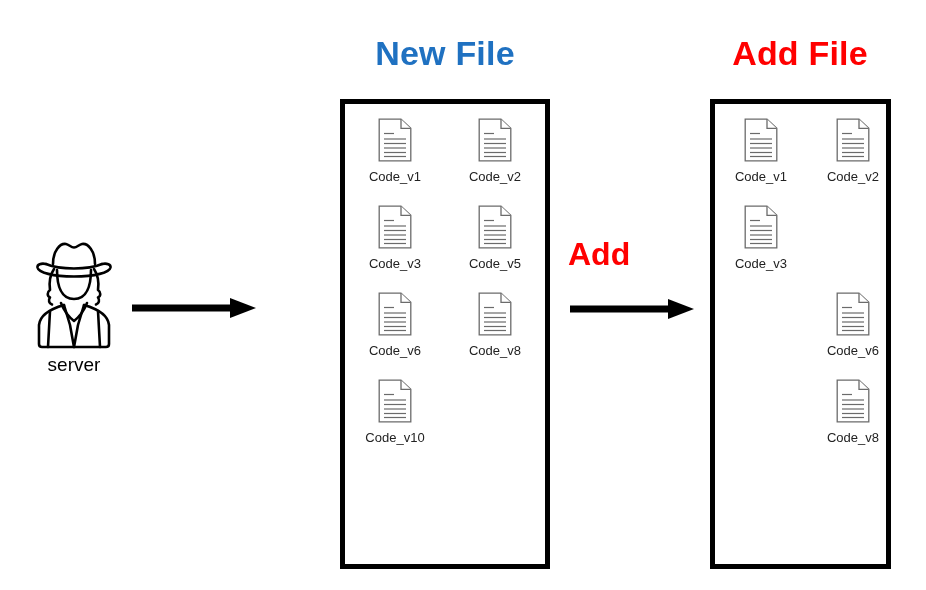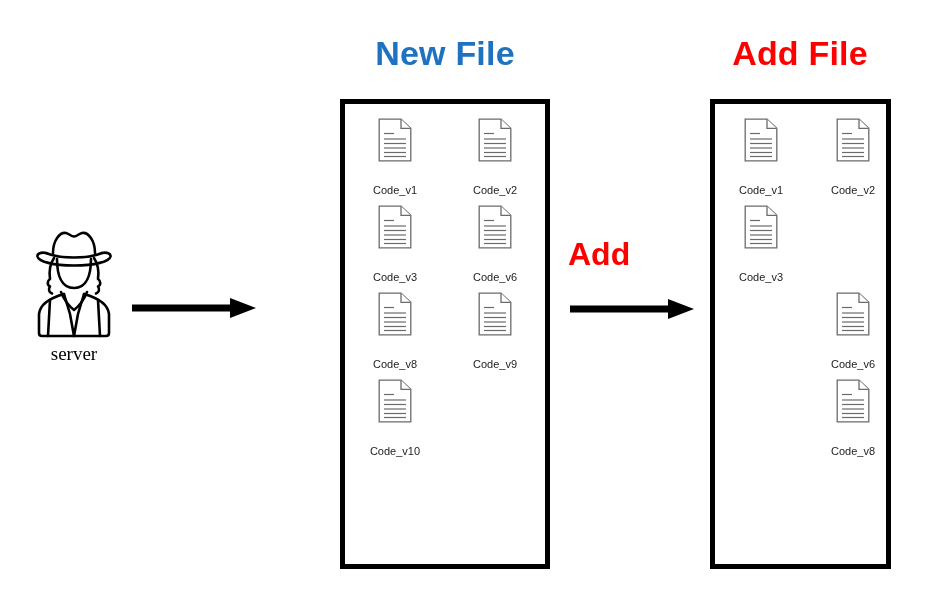--- a/index.html
+++ b/index.html
@@ -40,24 +40,23 @@
     left: 705px;
     width: 190px;
     top: 36px;
     color: #FF0000;
   }
 
   
   #server-group {
     position: absolute;
     left: 24px;
-    top: 222px;
+    top: 233px;
     width: 100px;
     height: 160px;
-    font-family: Liberation Serif, serif;
   }
   #server-icon {
     position: absolute;
     left: 4px;
     top: 0;
     width: 92px;
     height: 118px;
   }
   #server-label {
     position: absolute;
@@ -138,22 +137,22 @@
   }
   .file-item.empty {
     visibility: hidden;
   }
   .file-icon {
     width: 34px;
     height: 44px;
     display: block;
   }
   .file-label {
-    margin-top: 22px;
-    font-size: 11px;
+    margin-top: 8px;
+    font-size: 13px;
     color: #222222;
     line-height: 1.1;
     white-space: nowrap;
     text-align: left;
   }
 </style>
 </head>
 <body>
 
 <div id="stage">
@@ -254,51 +253,51 @@
             <path d="M23,1.2 V10.4 H32.8" fill="#ffffff" stroke="#6b6b6b" stroke-width="1.3" stroke-linejoin="miter"></path>
             <g stroke="#6b6b6b" stroke-width="1.2">
               <line x1="6" y1="15.5" x2="16" y2="15.5"></line>
               <line x1="6" y1="21" x2="28" y2="21"></line>
               <line x1="6" y1="25.5" x2="28" y2="25.5"></line>
               <line x1="6" y1="30" x2="28" y2="30"></line>
               <line x1="6" y1="34.5" x2="28" y2="34.5"></line>
               <line x1="6" y1="38.5" x2="28" y2="38.5"></line>
             </g>
           </svg>
+          <div class="file-label">Code_v5</div>
+        </div>
+        <div class="file-item">
+          <svg class="file-icon" viewBox="0 0 34 44">
+            <path d="M1.2,1.2 H23 L32.8,10.4 V42.8 H1.2 Z" fill="#ffffff" stroke="#6b6b6b" stroke-width="1.3" stroke-linejoin="miter"></path>
+            <path d="M23,1.2 V10.4 H32.8" fill="#ffffff" stroke="#6b6b6b" stroke-width="1.3" stroke-linejoin="miter"></path>
+            <g stroke="#6b6b6b" stroke-width="1.2">
+              <line x1="6" y1="15.5" x2="16" y2="15.5"></line>
+              <line x1="6" y1="21" x2="28" y2="21"></line>
+              <line x1="6" y1="25.5" x2="28" y2="25.5"></line>
+              <line x1="6" y1="30" x2="28" y2="30"></line>
+              <line x1="6" y1="34.5" x2="28" y2="34.5"></line>
+              <line x1="6" y1="38.5" x2="28" y2="38.5"></line>
+            </g>
+          </svg>
           <div class="file-label">Code_v6</div>
         </div>
         <div class="file-item">
           <svg class="file-icon" viewBox="0 0 34 44">
             <path d="M1.2,1.2 H23 L32.8,10.4 V42.8 H1.2 Z" fill="#ffffff" stroke="#6b6b6b" stroke-width="1.3" stroke-linejoin="miter"></path>
             <path d="M23,1.2 V10.4 H32.8" fill="#ffffff" stroke="#6b6b6b" stroke-width="1.3" stroke-linejoin="miter"></path>
             <g stroke="#6b6b6b" stroke-width="1.2">
               <line x1="6" y1="15.5" x2="16" y2="15.5"></line>
               <line x1="6" y1="21" x2="28" y2="21"></line>
               <line x1="6" y1="25.5" x2="28" y2="25.5"></line>
               <line x1="6" y1="30" x2="28" y2="30"></line>
               <line x1="6" y1="34.5" x2="28" y2="34.5"></line>
               <line x1="6" y1="38.5" x2="28" y2="38.5"></line>
             </g>
           </svg>
           <div class="file-label">Code_v8</div>
-        </div>
-        <div class="file-item">
-          <svg class="file-icon" viewBox="0 0 34 44">
-            <path d="M1.2,1.2 H23 L32.8,10.4 V42.8 H1.2 Z" fill="#ffffff" stroke="#6b6b6b" stroke-width="1.3" stroke-linejoin="miter"></path>
-            <path d="M23,1.2 V10.4 H32.8" fill="#ffffff" stroke="#6b6b6b" stroke-width="1.3" stroke-linejoin="miter"></path>
-            <g stroke="#6b6b6b" stroke-width="1.2">
-              <line x1="6" y1="15.5" x2="16" y2="15.5"></line>
-              <line x1="6" y1="21" x2="28" y2="21"></line>
-              <line x1="6" y1="25.5" x2="28" y2="25.5"></line>
-              <line x1="6" y1="30" x2="28" y2="30"></line>
-              <line x1="6" y1="34.5" x2="28" y2="34.5"></line>
-              <line x1="6" y1="38.5" x2="28" y2="38.5"></line>
-            </g>
-          </svg>
-          <div class="file-label">Code_v9</div>
         </div>
         <div class="file-item">
           <svg class="file-icon" viewBox="0 0 34 44">
             <path d="M1.2,1.2 H23 L32.8,10.4 V42.8 H1.2 Z" fill="#ffffff" stroke="#6b6b6b" stroke-width="1.3" stroke-linejoin="miter"></path>
             <path d="M23,1.2 V10.4 H32.8" fill="#ffffff" stroke="#6b6b6b" stroke-width="1.3" stroke-linejoin="miter"></path>
             <g stroke="#6b6b6b" stroke-width="1.2">
               <line x1="6" y1="15.5" x2="16" y2="15.5"></line>
               <line x1="6" y1="21" x2="28" y2="21"></line>
               <line x1="6" y1="25.5" x2="28" y2="25.5"></line>
               <line x1="6" y1="30" x2="28" y2="30"></line>

